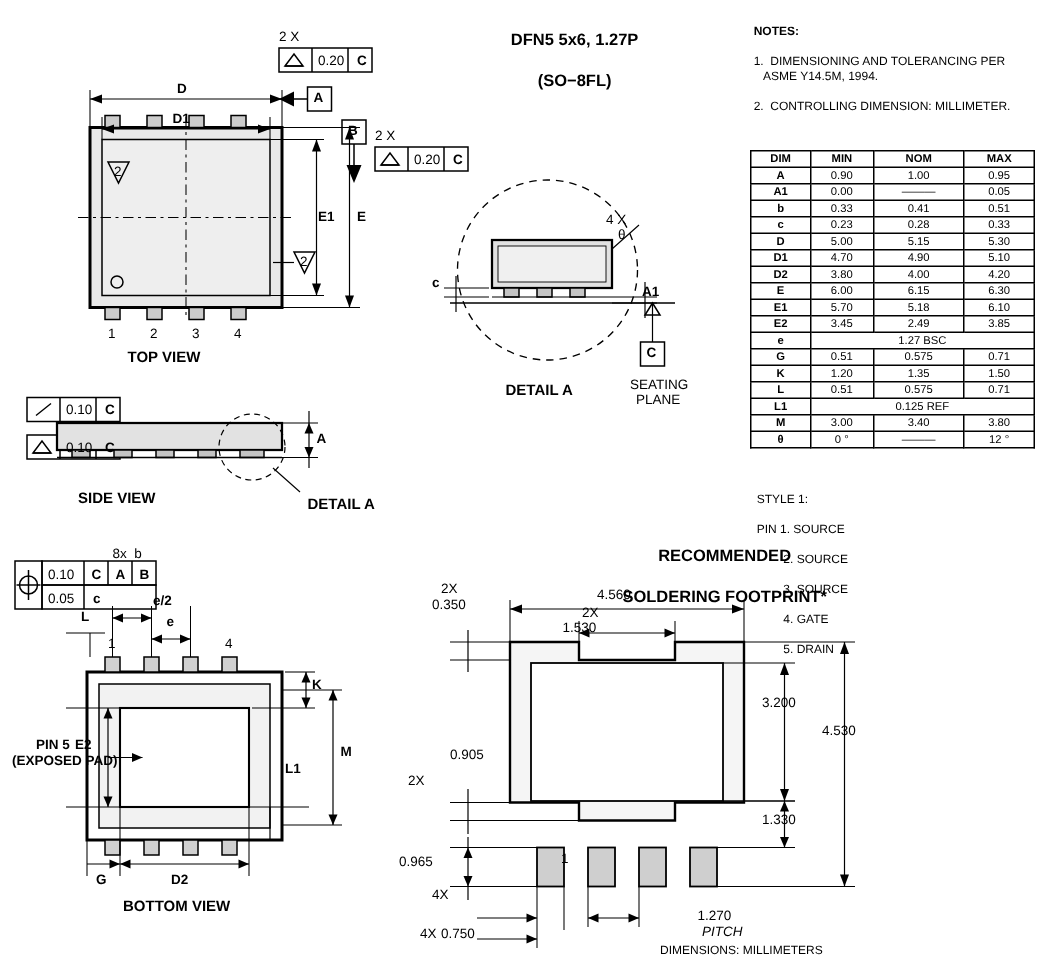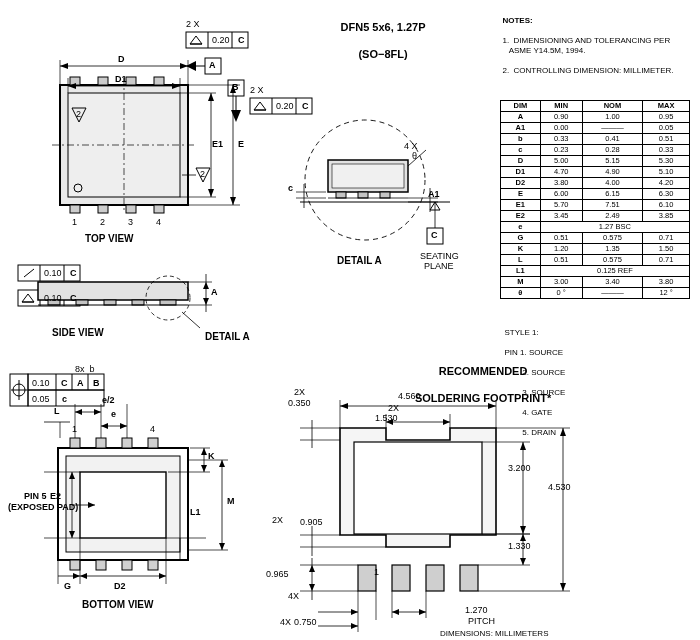--- a/index.html
+++ b/index.html
@@ -80,21 +80,21 @@
       </tr>
   <tr>
         <td style="font-weight:bold;">E</td>
         <td>6.00</td>
         <td>6.15</td>
         <td>6.30</td>
       </tr>
   <tr>
         <td style="font-weight:bold;">E1</td>
         <td>5.70</td>
-        <td>7.51</td>
+        <td>5.18</td>
         <td>6.10</td>
       </tr>
   <tr>
         <td style="font-weight:bold;">E2</td>
         <td>3.45</td>
         <td>2.49</td>
         <td>3.85</td>
       </tr>
   <tr>
         <td style="font-weight:bold;">e</td>
@@ -482,22 +482,22 @@
 
 <div class="t" style="left:294px;top:388px;">2X</div>
 <div class="t" style="left:288px;top:399px;">0.350</div>
 <div class="t" style="left:398px;top:392px;">4.560</div>
 <div class="t" style="left:388px;top:404px;">2X</div>
 <div class="t" style="left:375px;top:414px;">1.530</div>
 <div class="t" style="left:508px;top:464px;">3.200</div>
 <div class="t" style="left:548px;top:483px;">4.530</div>
 <div class="t" style="left:508px;top:542px;">1.330</div>
 <div class="t" style="left:272px;top:516px;">2X</div>
-<div class="t" style="left:266px;top:518px;padding-left:34px;">0.905</div>
+<div class="t" style="left:266px;top:499px;padding-left:34px;">0.905</div>
 <div class="t" style="left:266px;top:570px;">0.965</div>
 <div class="t" style="left:288px;top:592px;">4X</div>
 <div class="t" style="left:282px;top:602px;margin-top:40px;">1.000</div>
 <div class="t" style="left:280px;top:618px;">4X</div>
 <div class="t" style="left:294px;top:618px;text-align:right;">0.750</div>
 <div class="t" style="left:465px;top:606px;">1.270</div>
-<div class="t" style="left:468px;top:617px;">PITCH</div>
+<div class="t" style="left:468px;top:617px;font-style:italic;">PITCH</div>
 <div class="t" style="left:374px;top:568px;">1</div>
 <div class="t" style="left:440px;top:630px;font-size:8px;">DIMENSIONS: MILLIMETERS</div>
 
 </body></html>

